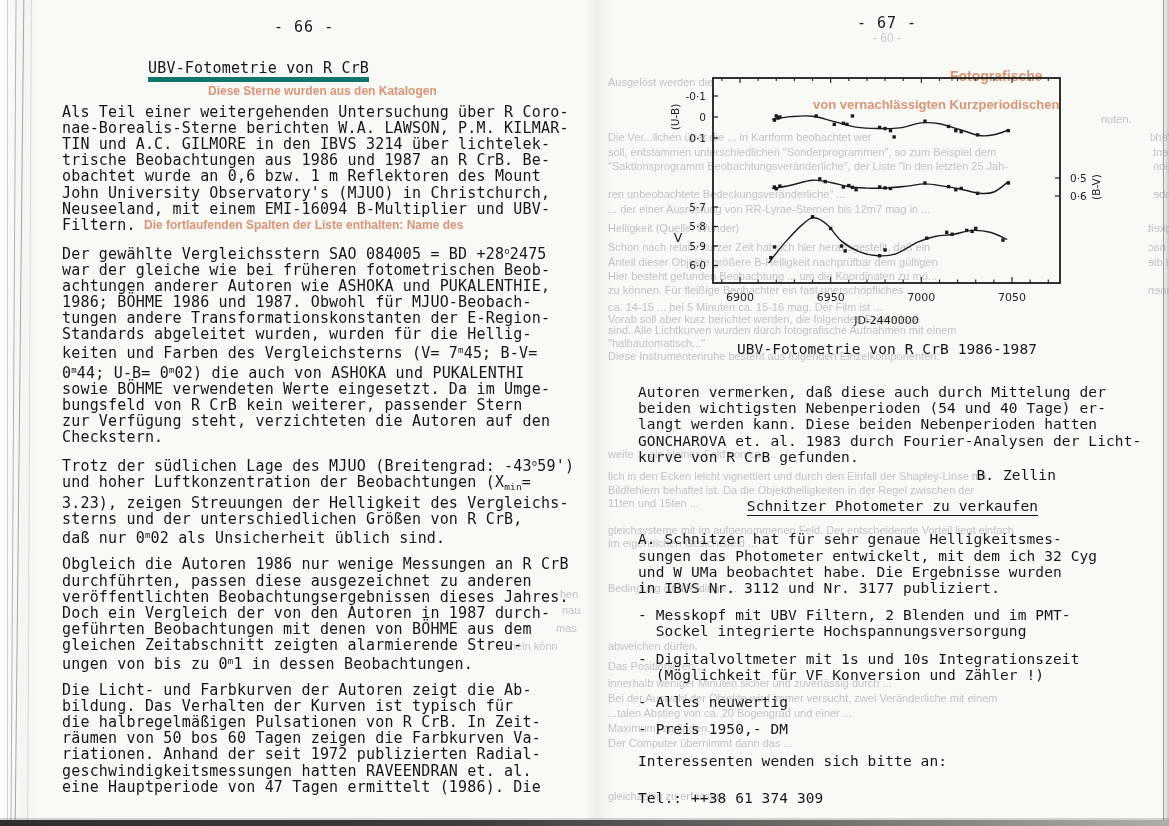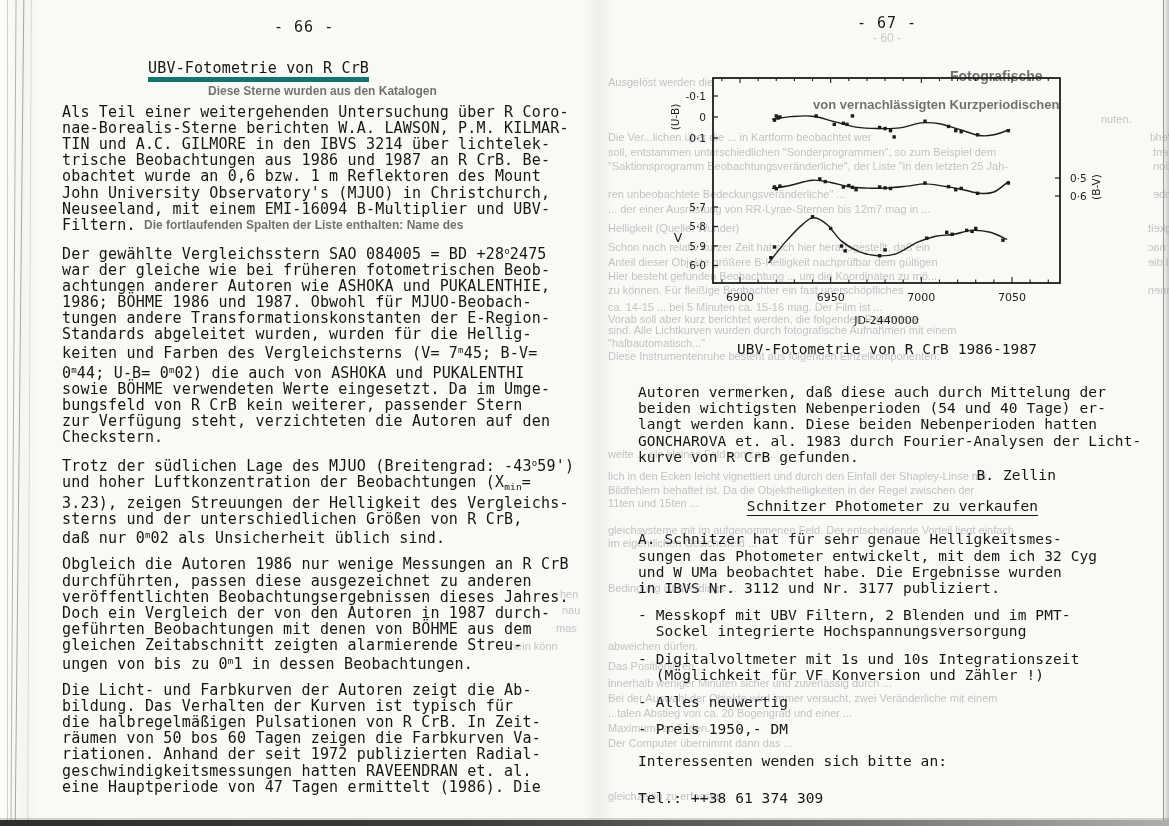--- a/index.html
+++ b/index.html
@@ -43,21 +43,21 @@
   .sb{font-size:9.5px;vertical-align:-3px;}
   
   .figure-svg{position:absolute;left:43px;top:64px;z-index:2;}
   .fig-caption{position:absolute;left:0;right:0;top:341px;text-align:center;
                font-size:14.5px;letter-spacing:.1px;z-index:2;}
   .lp-text,.rp-text,.pn{z-index:2;position:absolute;}
   
   .bleed-layer{position:absolute;inset:0;z-index:1;pointer-events:none;}
   .bl{position:absolute;font-family:"Liberation Sans",sans-serif;font-size:11px;color:#8f9a9b;
       opacity:.55;filter:blur(.4px);white-space:nowrap;}
-  .bl.b{font-weight:bold;color:#000000;}
+  .bl.b{font-weight:bold;color:#c2410c;}
   .bl.m{transform:scaleX(-1);}
 </style>
 </head>
 <body>
 
 <div class="scan">
 
   <div class="edge-left">
     <span class="pageline" style="left:7px;background:#cfcfcc;"></span>
     <span class="pageline" style="left:13px;background:#b3b3b0;transform:rotate(.35deg);"></span>

